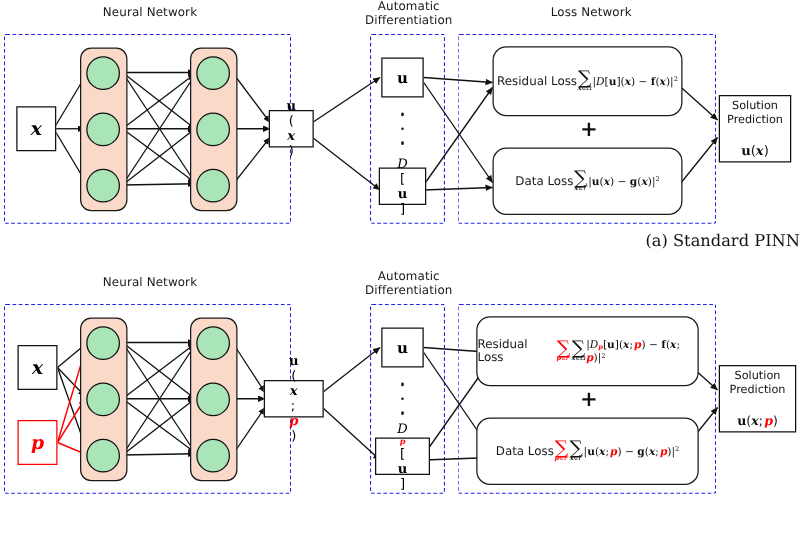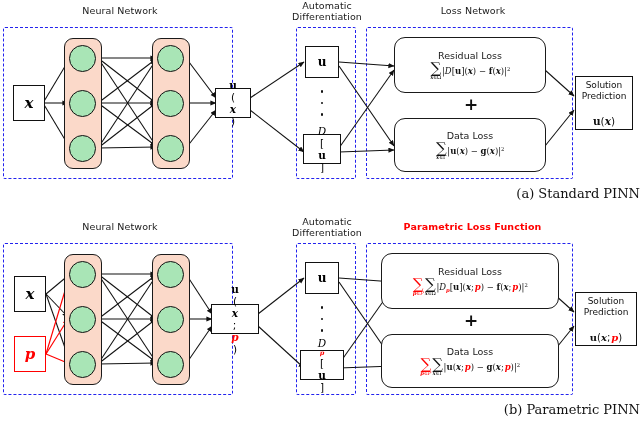--- a/index.html
+++ b/index.html
@@ -28,21 +28,21 @@
   
   .nbox{position:absolute;background:#fff;border:1.7px solid #111;
         box-sizing:border-box;display:flex;align-items:center;
         justify-content:center;text-align:center;}
   .nbox.red{border-color:#ff0000;}
   .nbox span{display:block;}
 
   
   .lossbox{position:absolute;background:#fff;border:1.7px solid #1a1a1a;
            border-radius:11px;box-sizing:border-box;
-           display:flex;flex-direction:column;align-items:center;
+           display:flex;flex-direction:row;align-items:center;
            justify-content:center;}
   .loss-title{font-size:9.5px;color:#1a1a1a;line-height:11px;}
   .loss-eq{margin-top:1px;}
 
   
   .predbox{position:absolute;background:#fff;border:1.8px solid #111;
            box-sizing:border-box;display:flex;flex-direction:column;
            align-items:center;justify-content:center;font-size:9px;
            line-height:11px;color:#111;}
   .predbox .eq{margin-top:14px;}
@@ -196,21 +196,20 @@
     <div class="eq" style="font-size:10.5px;"><span class="mathrm">u</span>(<span class="mathit">x</span>)</div>
   </div>
 
   <div class="caption" style="top:186px;">(a) Standard PINN</div>
 </div>
 
 <div class="panel" style="top:216px;height:214px;">
 
   <div class="grp-title" style="left:40px;top:6px;width:160px;">Neural Network</div>
   <div class="grp-title" style="left:288px;top:1px;width:78px;">Automatic<br>Differentiation</div>
-  <div class="grp-title red" style="left:385px;top:6px;width:175px;">Parametric Loss Function</div>
 
   <div class="dash" style="left:3px;top:27px;width:230px;height:152px;"></div>
   <div class="dash" style="left:296px;top:27px;width:60px;height:152px;"></div>
   <div class="dash" style="left:366px;top:27px;width:207px;height:152px;"></div>
 
   <svg class="wires" width="640" height="214">
     <defs>
       <marker id="ahB" markerWidth="7" markerHeight="7" refX="5.6" refY="2.6" orient="auto" markerUnits="userSpaceOnUse">
         <path d="M0,0 L6,2.6 L0,5.2 z" fill="#111"></path>
       </marker>
@@ -314,16 +313,15 @@
       <span>|<span class="mathrm">u</span>(<span class="mathit">x</span>; <span class="mathit red">p</span>) − <span class="mathrm">g</span>(<span class="mathit">x</span>; <span class="mathit red">p</span>)|<span class="sup">2</span></span>
     </div>
   </div>
 
   <div class="predbox" style="left:575px;top:76px;width:62px;height:54px;">
     <div>Solution</div>
     <div>Prediction</div>
     <div class="eq" style="font-size:10px;"><span class="mathrm">u</span>(<span class="mathit">x</span>; <span class="mathit red">p</span>)</div>
   </div>
 
-  <div class="caption" style="top:186px;">(b) Parametric PINN</div>
 </div>
 
 </div>
 
 </body></html>

